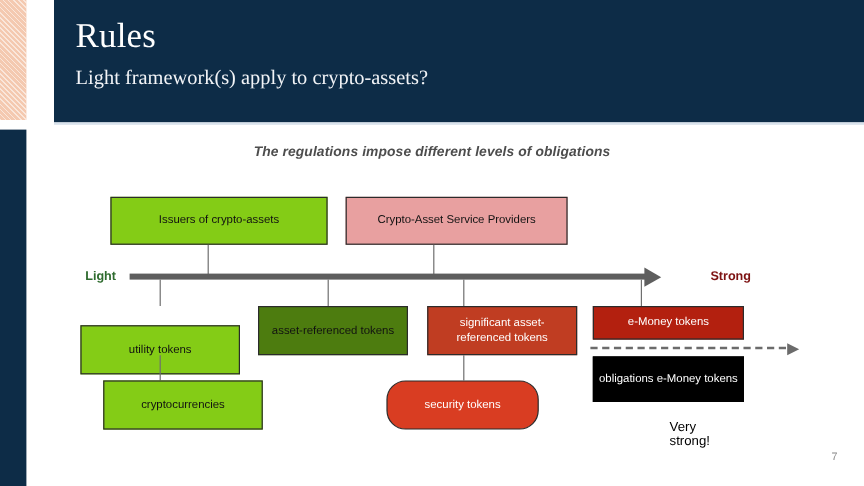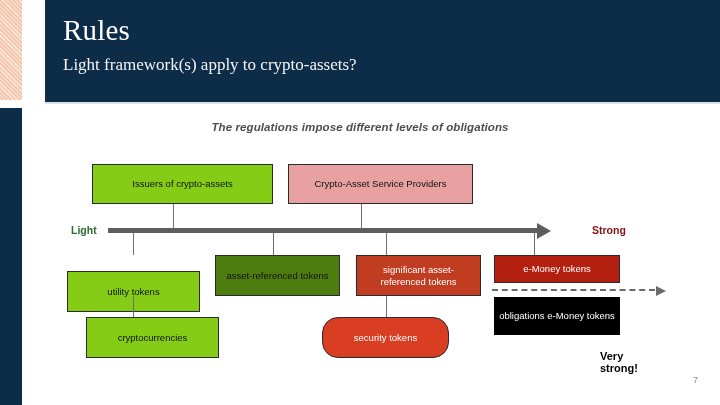--- a/index.html
+++ b/index.html
@@ -103,22 +103,22 @@
     border-top:2px dashed #6b6b6b;
   }
   .dash-arrow::after{
     content:"";position:absolute;right:-11px;top:-5px;
     border-top:5px solid transparent;
     border-bottom:5px solid transparent;
     border-left:10px solid #6b6b6b;
   }
 
   .lbl-verystrong{
-    position:absolute;left:600px;top:350px;
-    font-size:11px;font-weight:bold;color:#000000;
+    position:absolute;left:558px;top:350px;
+    font-size:11px;font-weight:normal;color:#000000;
   }
   .page-num{
     position:absolute;left:693px;top:375px;
     font-size:9px;color:#8a8a8a;
   }
 </style>
 </head>
 <body>
 
 <div class="stage">

